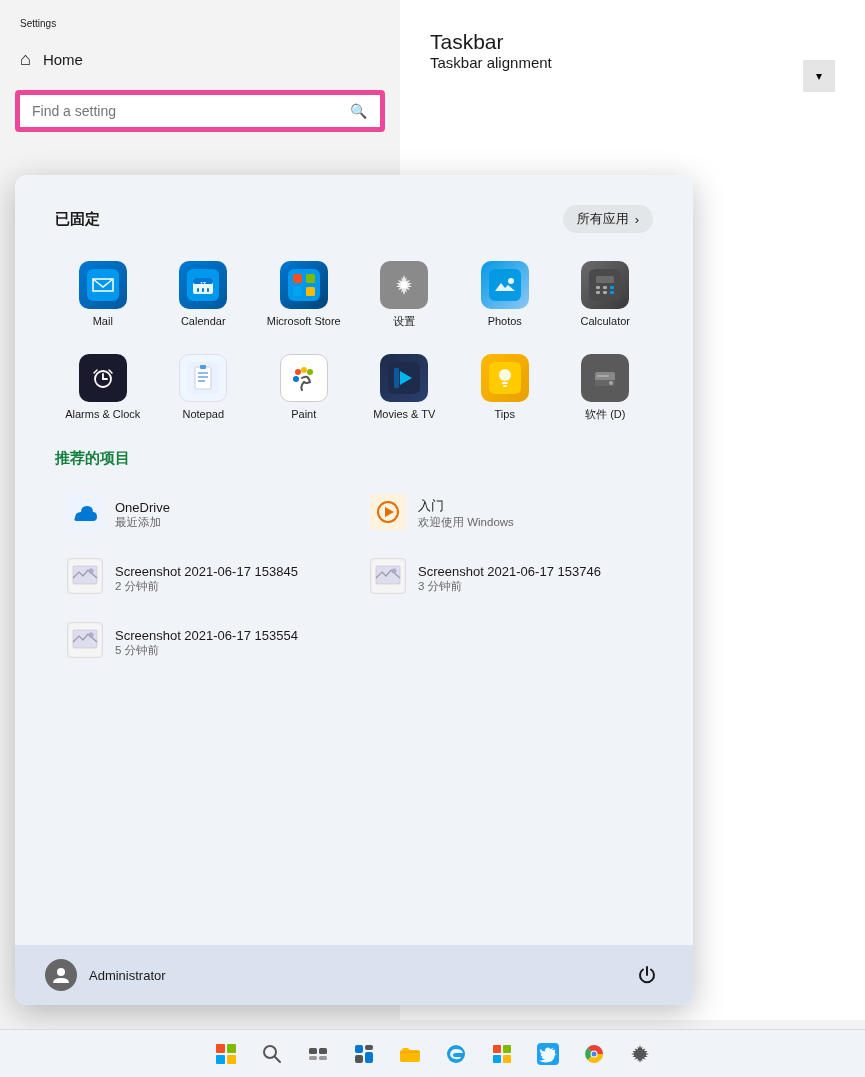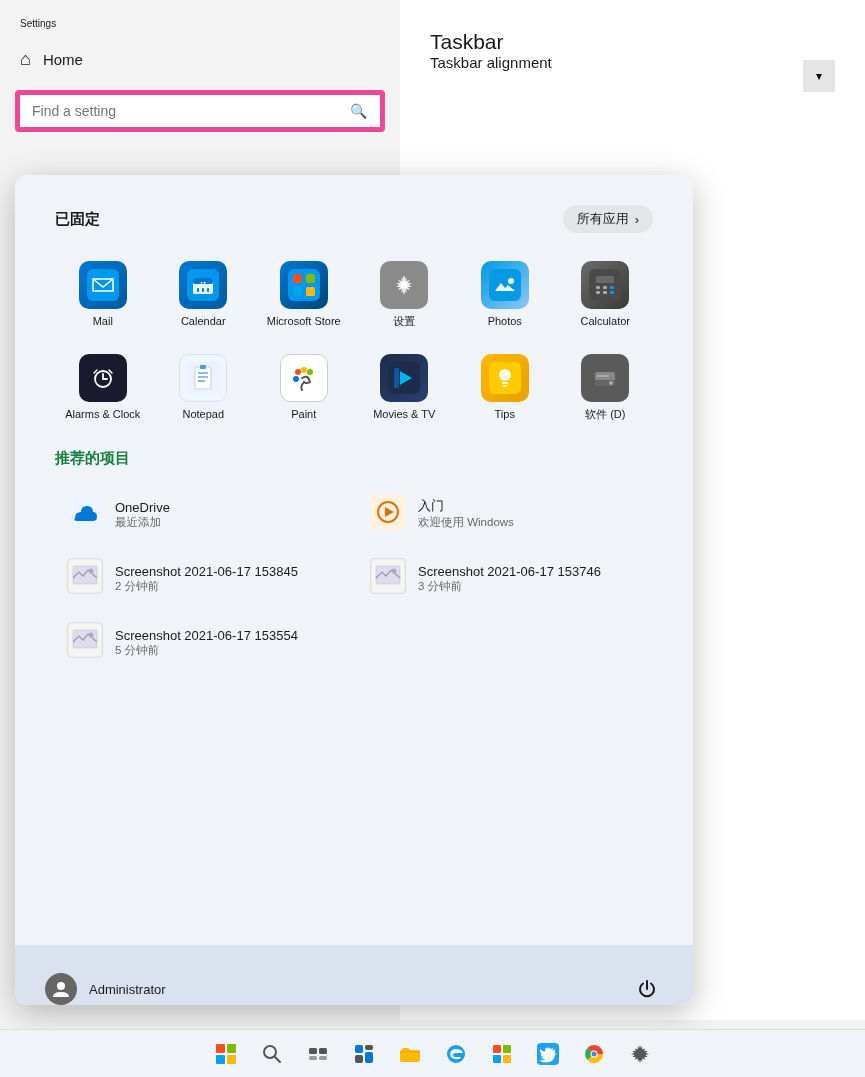--- a/index.html
+++ b/index.html
@@ -198,21 +198,21 @@
     .rec-sub { font-size: 11.5px; color: #666; }
 
     
     .start-bottom {
       position: absolute;
       bottom: 0; left: 0; right: 0;
       height: 60px;
       background: rgba(210,220,235,0.7);
       border-radius: 0 0 12px 12px;
       display: flex;
-      align-items: flex-end;
+      align-items: center;
       justify-content: space-between;
       padding: 0 30px;
     }
     .user-info {
       display: flex;
       align-items: center;
       gap: 12px;
       cursor: pointer;
     }
     .user-avatar {

